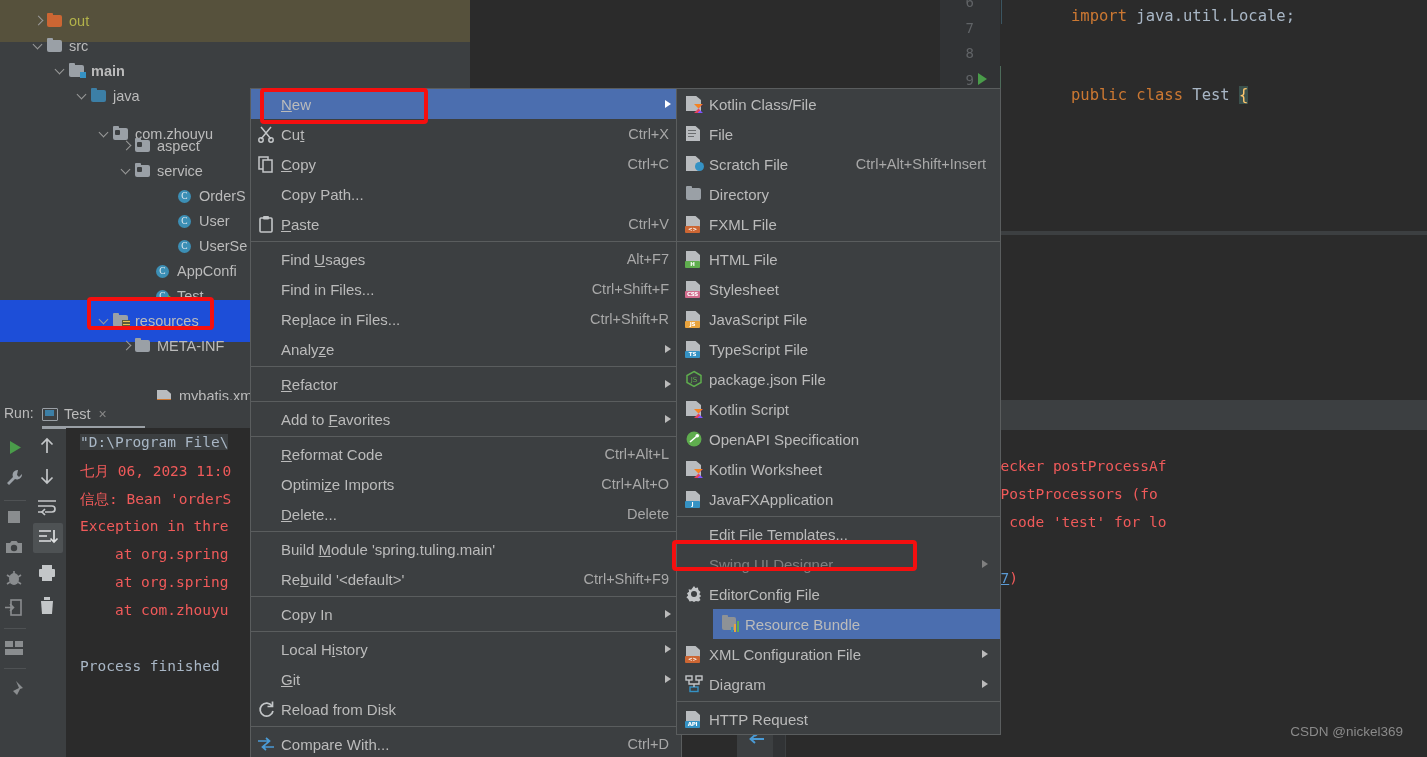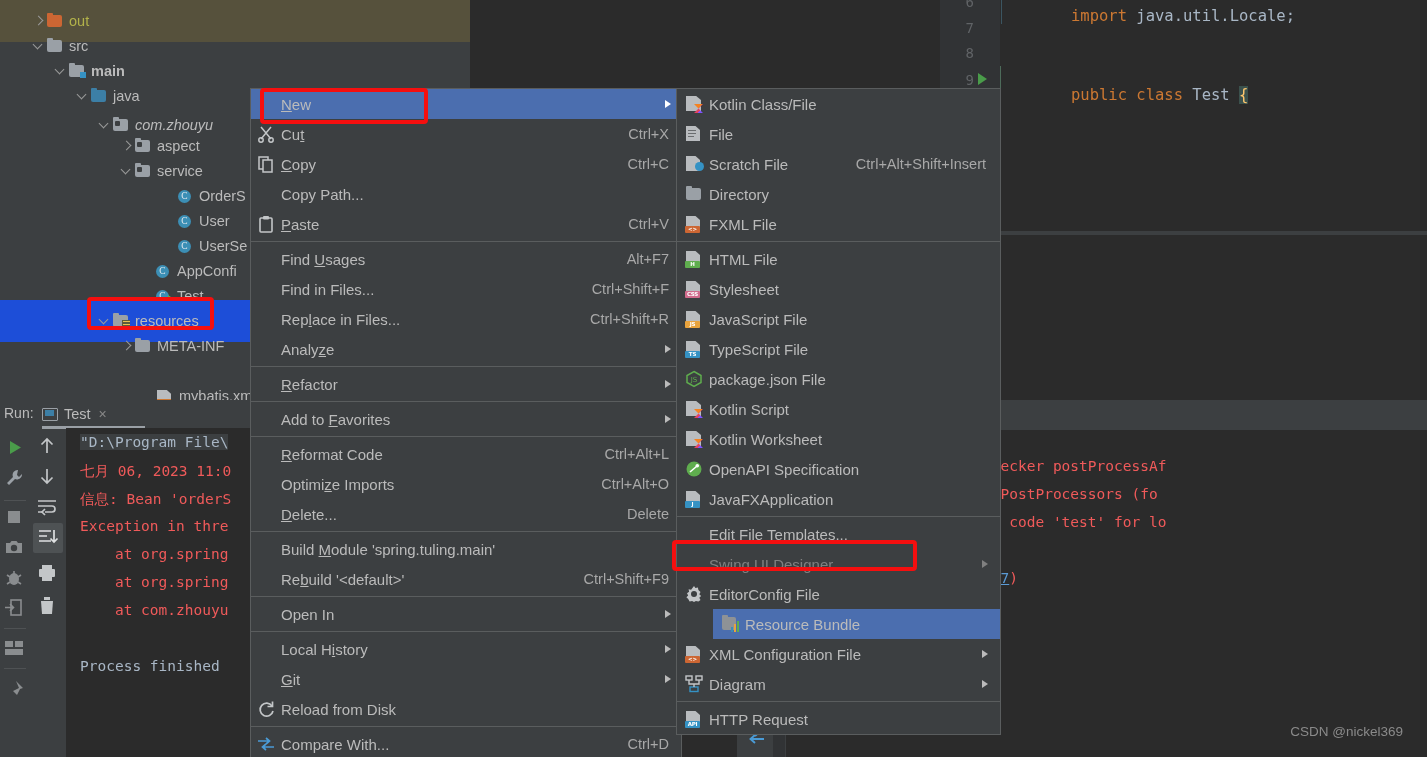--- a/index.html
+++ b/index.html
@@ -197,21 +197,21 @@
         <span class="tlabel bold">main</span>
       </div>
       <div class="tree-row" style="top: 75px;">
         <div style="width: 74px; flex: 0 0 74px;"></div>
         <span class="chev down"></span>
         <span class="ic">
           <span class="folder f-blue"></span>
         </span>
         <span class="tlabel">java</span>
       </div>
-      <div class="tree-row" style="top: 104px; font-style: italic;">
+      <div class="tree-row" style="top: 113px;">
         <div style="width: 96px; flex: 0 0 96px;"></div>
         <span class="chev down"></span>
         <span class="ic">
           <span class="folder f-gray"></span>
           <span style="position:absolute;left:3px;top:4px;width:5px;height:5px;background:#3c3f41;border-radius:1px"></span>
         </span>
         <span class="tlabel">com.zhouyu</span>
       </div>
       <div class="tree-row" style="top: 125px;">
         <div style="width: 118px; flex: 0 0 118px;"></div>
@@ -505,21 +505,21 @@
         <div class="msep"></div>
         <div class="mi">
           <span class="mi-label">Build <span class="u">M</span>odule 'spring.tuling.main'</span>
         </div>
         <div class="mi">
           <span class="mi-label">Re<span class="u">b</span>uild '&lt;default&gt;'</span>
           <span class="mi-accel">Ctrl+Shift+F9</span>
         </div>
         <div class="msep"></div>
         <div class="mi">
-          <span class="mi-label">Open In</span>
+          <span class="mi-label">Copy In</span>
           <span class="mi-arrow"></span>
         </div>
         <div class="msep"></div>
         <div class="mi">
           <span class="mi-label">Local H<span class="u">i</span>story</span>
           <span class="mi-arrow"></span>
         </div>
         <div class="mi">
           <span class="mi-label"><span class="u">G</span>it</span>
           <span class="mi-arrow"></span>
@@ -617,35 +617,35 @@
               <text x="9" y="12" font-size="7" fill="#5fad4e" text-anchor="middle" font-family="DejaVu Sans">JS</text>
             </svg></span>
           <span>package.json File</span>
         </div>
         <div class="si">
           <span class="si-icon">
             <span class="ktlogo"></span>
             <span class="ktmark"></span>
           </span>
           <span>Kotlin Script</span>
-        </div>
-        <div class="si">
-          <span class="si-icon">
-            <span class="ktlogo"></span>
-            <span class="ktmark"></span>
-          </span>
-          <span>Kotlin Worksheet</span>
         </div>
         <div class="si">
           <span class="si-icon"><svg width="18" height="18" viewBox="0 0 18 18">
               <circle cx="9" cy="9" r="7.5" fill="#5fad4e"></circle>
               <path d="M5 12l7-6" stroke="#fff" stroke-width="1.6"></path>
               <circle cx="12.3" cy="5.8" r="1.8" fill="#fff"></circle>
             </svg></span>
           <span>OpenAPI Specification</span>
+        </div>
+        <div class="si">
+          <span class="si-icon">
+            <span class="ktlogo"></span>
+            <span class="ktmark"></span>
+          </span>
+          <span>Kotlin Worksheet</span>
         </div>
         <div class="si">
           <span class="si-icon">
             <span class="fileglyph"></span>
             <span class="tagbox" style="background:#3592c4">J</span>
           </span>
           <span>JavaFXApplication</span>
         </div>
         <div class="msep"></div>
         <div class="si">

